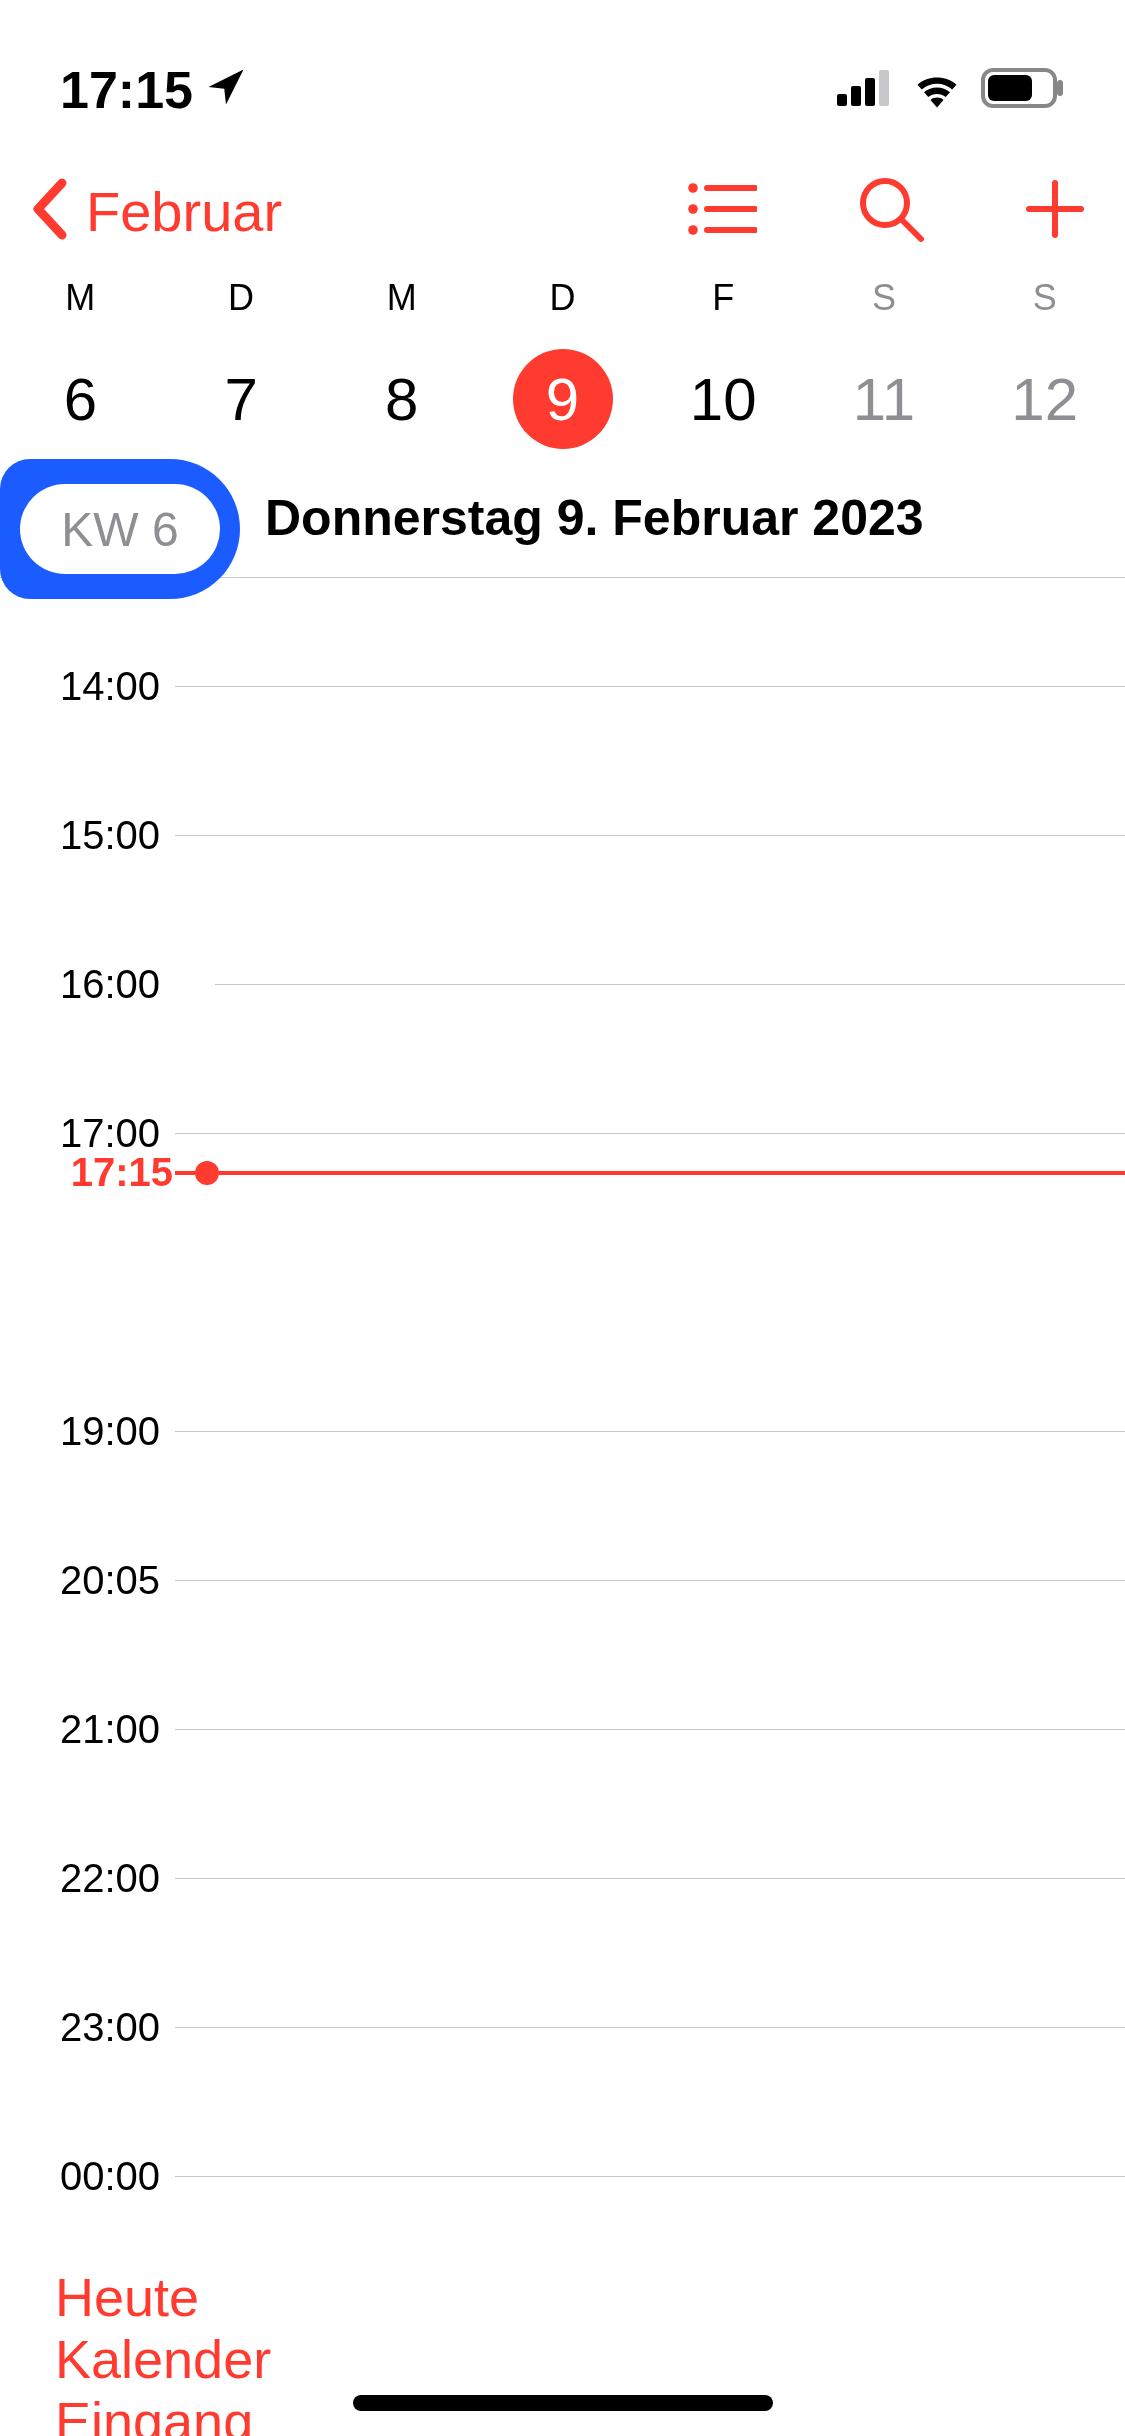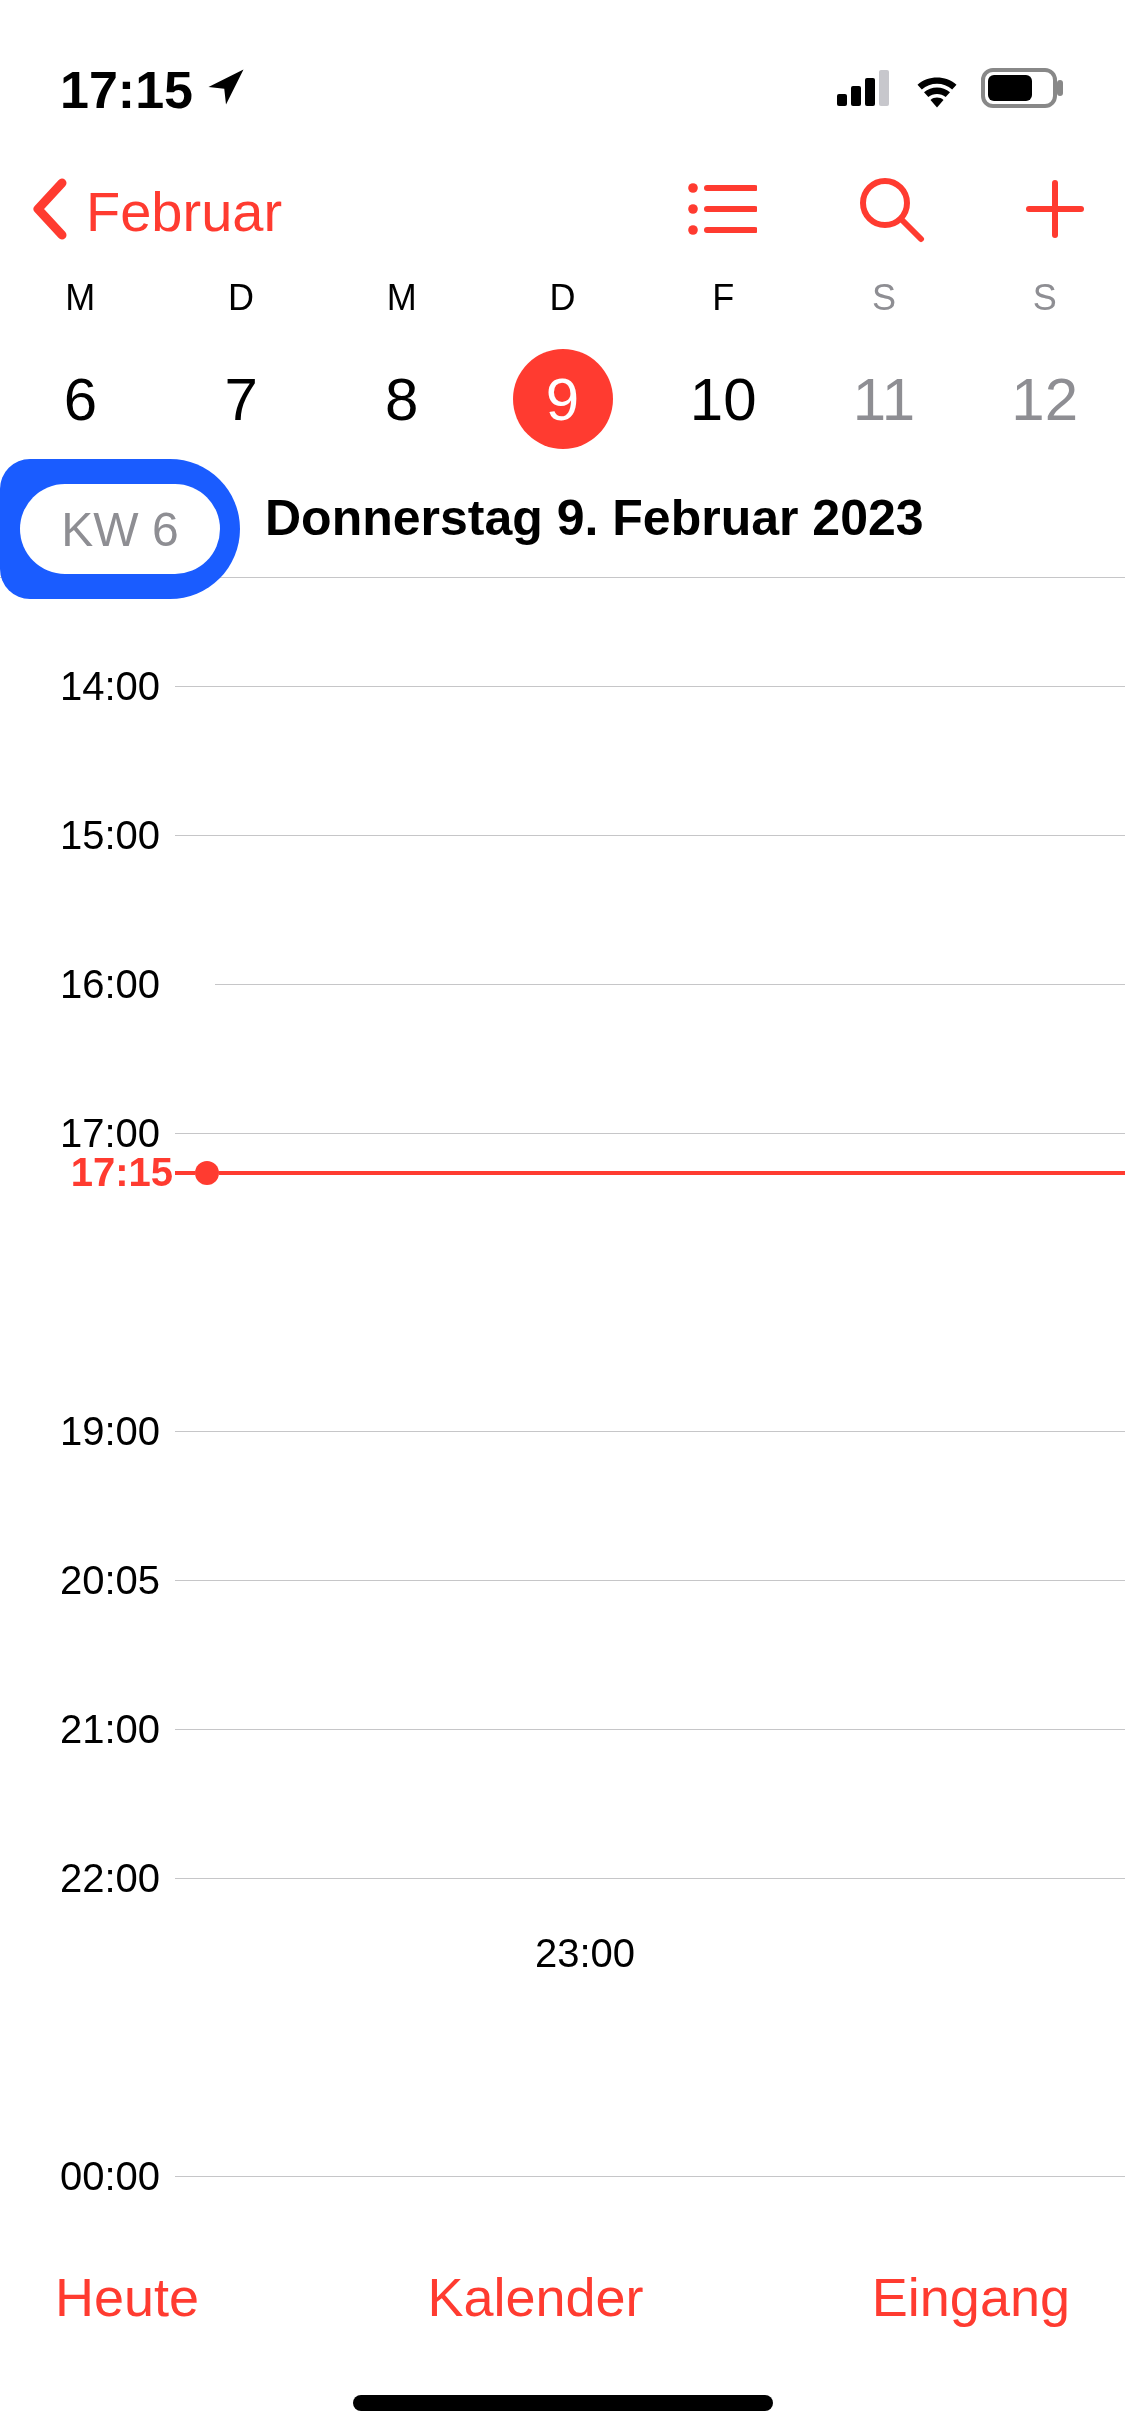--- a/index.html
+++ b/index.html
@@ -201,20 +201,21 @@
   position: absolute;
   bottom: 0;
   left: 0;
   right: 0;
   height: 200px;
   display: flex;
   justify-content: space-between;
   align-items: flex-start;
   padding: 30px 55px 0 55px;
   background: #fff;
+  flex-direction: column;
 }
 .toolbar-btn {
   font-size: 54px;
   color: #ff3b30;
   font-weight: 400;
 }
 
 
 .home-indicator {
   position: absolute;
@@ -367,21 +368,21 @@
       <div class="hour-line"></div>
     </div>
     <div class="hour-row" style="top: 1129px;">
       <div class="hour-label">21:00</div>
       <div class="hour-line"></div>
     </div>
     <div class="hour-row" style="top: 1278px;">
       <div class="hour-label">22:00</div>
       <div class="hour-line"></div>
     </div>
-    <div class="hour-row" style="top: 1353px; flex-direction: column;">
+    <div class="hour-row" style="top: 1427px;">
       <div class="hour-label">23:00</div>
       <div class="hour-line"></div>
     </div>
     <div class="hour-row" style="top: 1576px;">
       <div class="hour-label">00:00</div>
       <div class="hour-line"></div>
     </div>
     <div class="now-row" style="top: 572px;">
       <div class="now-label">17:15</div>
       <div class="now-dash"></div>

